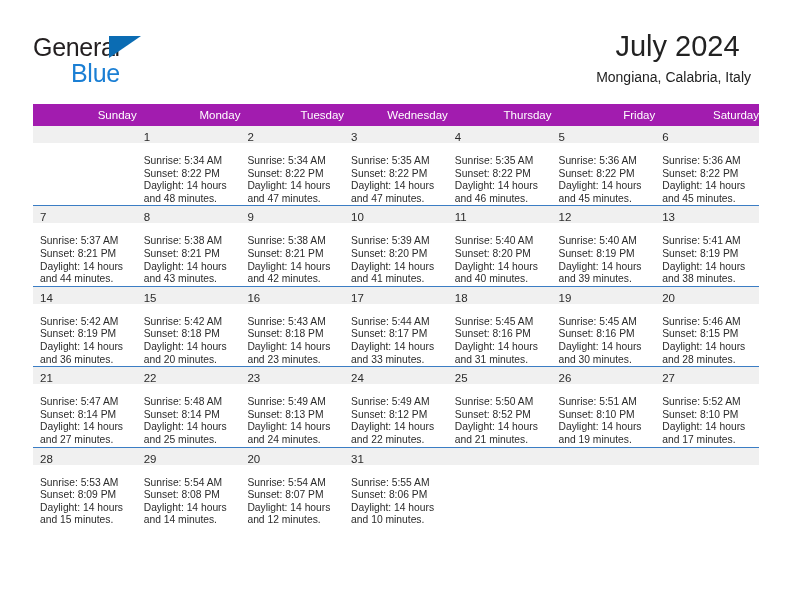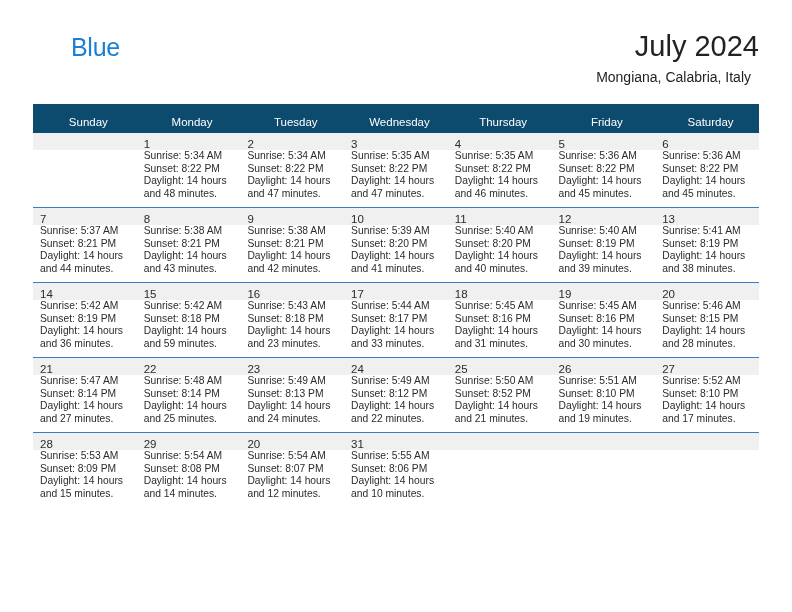--- a/index.html
+++ b/index.html
@@ -58,21 +58,21 @@
     margin-top: 0px;
     font-size: 25px;
     line-height: 26px;
     color: #1b7fd4;
     letter-spacing: -0.3px;
   }
   .title-block {
     position: absolute;
     right: 0;
     top: 0;
-    text-align: right;
+    text-align: center;
   }
   .cal-title {
     font-size: 29px;
     line-height: 36px;
     color: #222222;
     font-weight: normal;
     margin: 0;
   }
   .cal-subtitle {
     font-size: 14px;
@@ -84,26 +84,26 @@
   
   .calendar {
     position: absolute;
     left: 33px;
     top: 104px;
     width: 726px;
     border-collapse: collapse;
     table-layout: fixed;
   }
   .calendar th {
-    background: #0c4a6e;
+    background: #a21caf;
     color: #ffffff;
     font-size: 11.5px;
     font-weight: normal;
-    text-align: center;
-    padding: 12px 0 5px 7px;
+    text-align: right;
+    padding: 5px 0 5px 7px;
     height: 11px;
     border: none;
   }
   .calendar td {
     vertical-align: top;
     padding: 0;
     height: 74px;
     border: none;
     border-top: 1px solid #3b7dc4;
     background: #ffffff;
@@ -116,40 +116,44 @@
     height: 17px;
     padding: 1px 0 0 7px;
     box-sizing: border-box;
   }
   .daynum {
     font-size: 11.5px;
     color: #2b2b2b;
     line-height: 16px;
   }
   .cell-body {
-    padding: 0 6px 0 7px;
+    padding: 12px 6px 0 7px;
   }
   .cell-line {
     font-size: 10.3px;
     line-height: 12.6px;
     color: #2b2b2b;
     white-space: nowrap;
   }
   td.empty .daynum-band {
     background: #f0f0f0;
   }
 </style>
 </head>
 <body>
 
 <div class="page">
 
   <div class="header">
 
     <div class="brand">
+      <div class="brand-line1">
+        <span>General</span>
+        <span class="brand-tri"></span>
+      </div>
       <div class="brand-line2">Blue</div>
     </div>
 
     <div class="title-block">
       <h1 class="cal-title">July 2024</h1>
       <div class="cal-subtitle">Mongiana, Calabria, Italy</div>
     </div>
 
   </div>
 
@@ -305,21 +309,21 @@
               <div class="cell-line">Daylight: 14 hours</div>
               <div class="cell-line">and 36 minutes.</div>
             </div>
           </td>
           <td>
             <div class="daynum-band"><span class="daynum">15</span></div>
             <div class="cell-body">
               <div class="cell-line">Sunrise: 5:42 AM</div>
               <div class="cell-line">Sunset: 8:18 PM</div>
               <div class="cell-line">Daylight: 14 hours</div>
-              <div class="cell-line">and 59 minutes.</div>
+              <div class="cell-line">and 20 minutes.</div>
             </div>
           </td>
           <td>
             <div class="daynum-band"><span class="daynum">16</span></div>
             <div class="cell-body">
               <div class="cell-line">Sunrise: 5:43 AM</div>
               <div class="cell-line">Sunset: 8:18 PM</div>
               <div class="cell-line">Daylight: 14 hours</div>
               <div class="cell-line">and 23 minutes.</div>
             </div>

